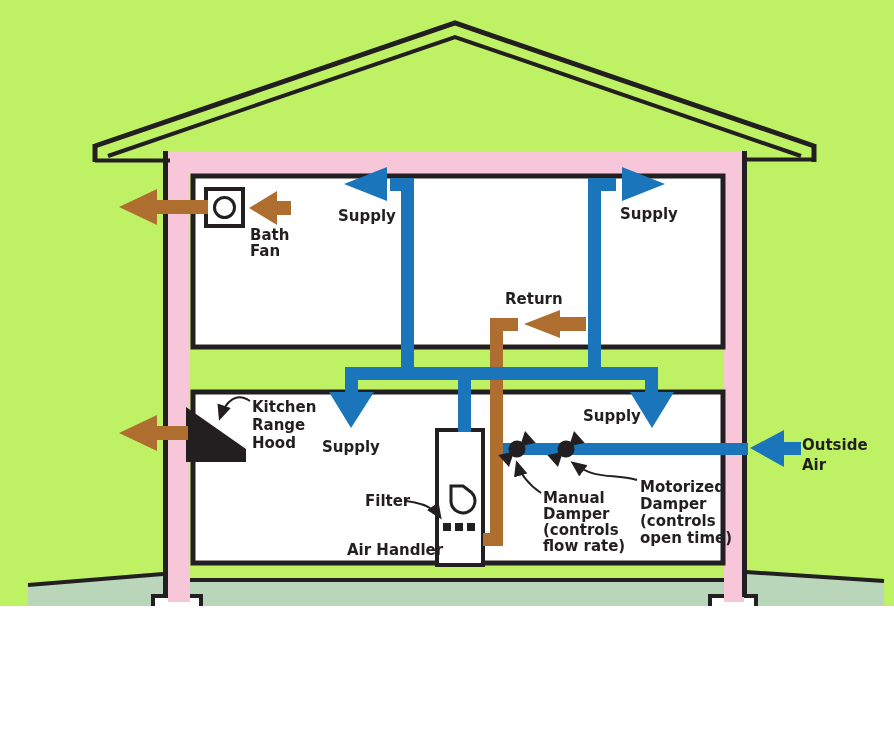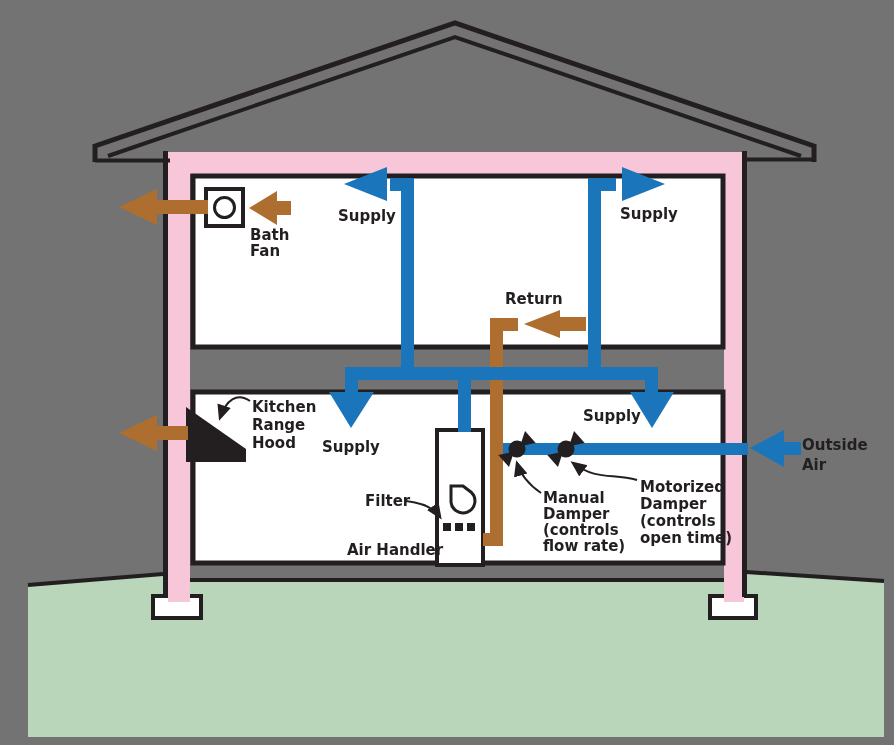--- a/index.html
+++ b/index.html
@@ -1,16 +1,16 @@
 <!DOCTYPE html>
 <html><head>
 <meta charset="utf-8">
 <style>
   html,body{margin:0;padding:0;background:#ffffff;}
-  .stage{position:relative;width:894px;height:745px;background:#737373;overflow:hidden;}
+  .stage{position:relative;width:894px;height:606px;background:#bef264;overflow:hidden;}
   svg{position:absolute;left:0;top:0;}
   .lbl{font-family:"DejaVu Sans",sans-serif;font-size:15px;font-weight:bold;fill:#231f20;}
   .outline{stroke:#231f20;fill:none;}
   .whitefill{fill:#ffffff;stroke:#231f20;}
 </style>
 </head>
 <body>
 
 <div class="stage">
 <svg width="894" height="745" viewBox="0 0 894 745">

